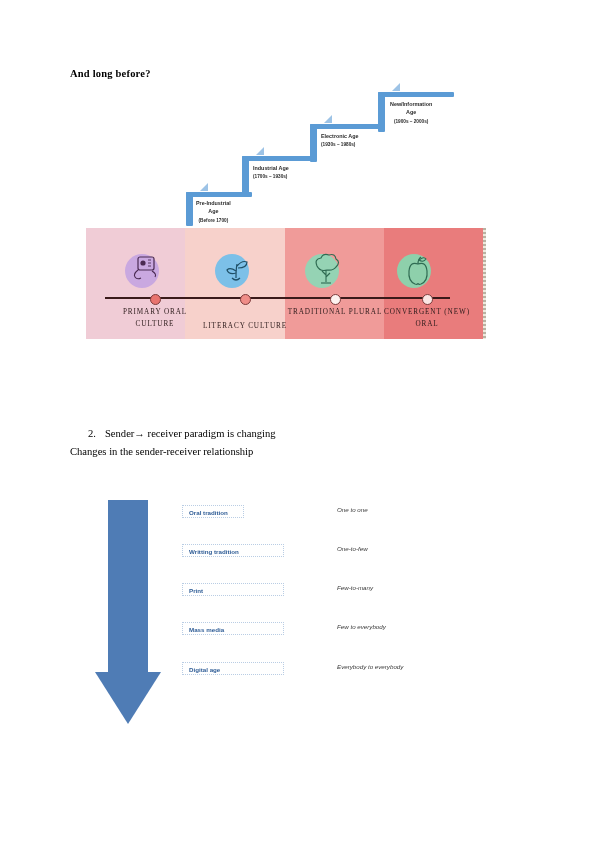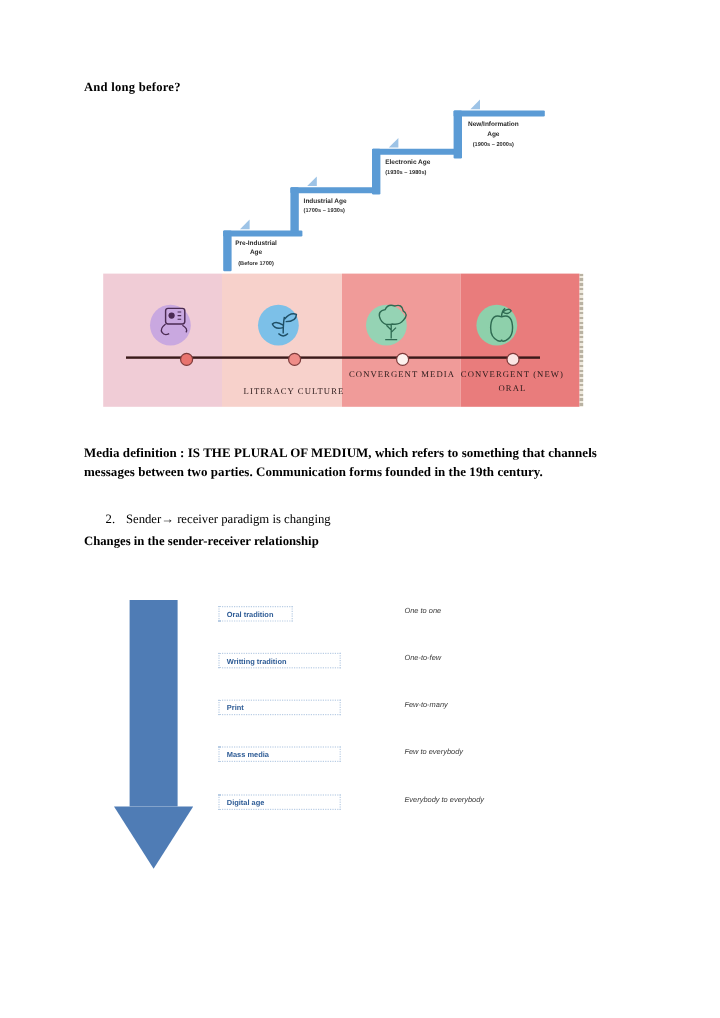--- a/index.html
+++ b/index.html
@@ -44,21 +44,21 @@
     position: absolute;
     left: 88px; top: 428px;
     font-size: 10.6px;
     font-weight: normal;
   }
   .num-heading .num { margin-right: 9px; }
   .sub-line {
     position: absolute;
     left: 70px; top: 446px;
     font-size: 10.6px;
-    font-weight: bold;
+    font-weight: normal;
   }
 
   
   .stair-area {
     position: absolute;
     left: 180px; top: 86px;
     width: 330px; height: 140px;
   }
   .step { position: absolute; }
   .step .vbar {
@@ -283,32 +283,35 @@
     <path d="M22 12 q-8 -3 -9 7 q-1 10 6 13 q3 1 3 -1 q0 2 3 1 q7 -3 6 -13 q-1 -10 -9 -7z" fill="none" stroke="#2f6b52" stroke-width="1.2"></path>
     <path d="M22 12 q0 -5 3 -7" fill="none" stroke="#2f6b52" stroke-width="1.2"></path>
     <path d="M23 8 q5 -4 7 -1 q-3 4 -7 1z" fill="none" stroke="#2f6b52" stroke-width="1.1"></path>
   </svg>
 
   <div class="node" style="left:150px; background:#e8736e;"></div>
   <div class="node" style="left:240px; background:#ef8d88;"></div>
   <div class="node" style="left:330px; background:#fdf2ef;"></div>
   <div class="node" style="left:422px; background:#fbe6e4;"></div>
 
+  <div class="stage-label" style="left:100px;">
+    <span>PRIMARY ORAL</span><br>
+    <span>CULTURE</span>
+  </div>
   <div class="stage-label" style="left:190px;margin-top:14px;">
     <span>LITERACY CULTURE</span>
   </div>
   <div class="stage-label" style="left:280px;">
-    <span>CONVERGENT MEDIA</span>
+    <span>TRADITIONAL PLURAL</span>
   </div>
   <div class="stage-label" style="left:372px;">
     <span>CONVERGENT (NEW)</span><br>
     <span>ORAL</span>
   </div>
 
-  <div class="media-def">Media definition : IS THE PLURAL OF MEDIUM, which refers to something that channels messages between two parties. Communication forms founded in the 19th century.</div>
 
   <div class="num-heading">
     <span class="num">2.</span><span>Sender→ receiver paradigm is changing</span>
   </div>
   <div class="sub-line">Changes in the sender-receiver relationship</div>
 
   <div class="arrow-down">
     <div class="arrow-shaft"></div>
     <div class="arrow-head"></div>
   </div>

